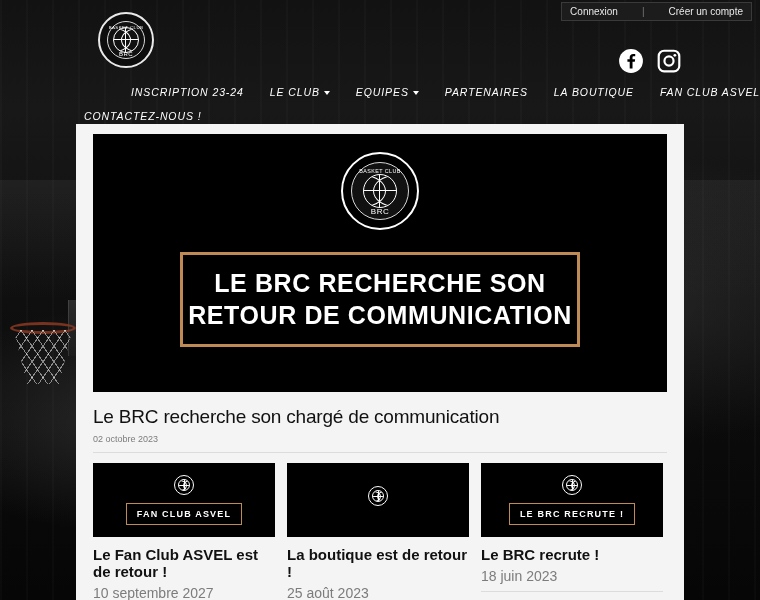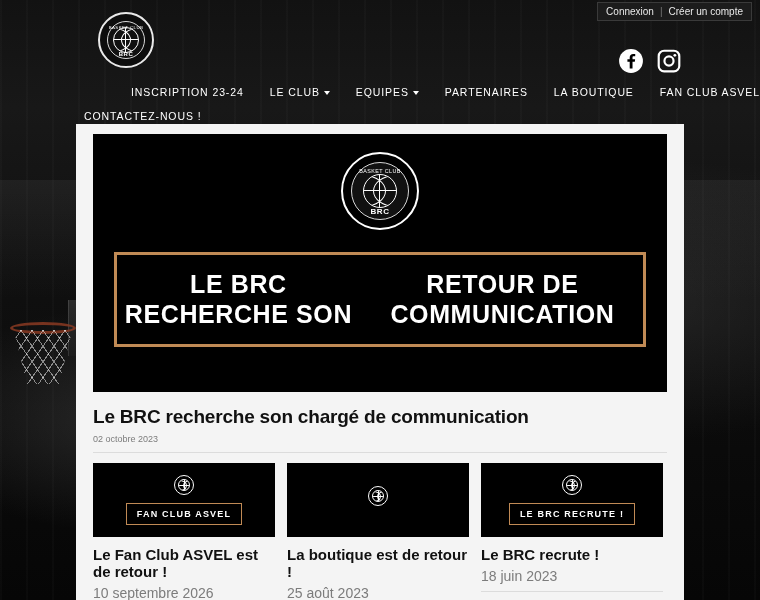--- a/index.html
+++ b/index.html
@@ -56,21 +56,21 @@
   }
 
   
   .login-bar {
     position: absolute; right: 8px; top: 2px;
     background: #1c1c1c;
     border: 1px solid #3a3a3a;
     padding: 3px 8px;
     font-size: 10px;
     color: #e8e8e8;
-    display: flex; align-items: center; gap: 6px;
+    display: flex; align-items: center; gap: 24px;
     z-index: 40;
   }
   .login-bar a { color: #e8e8e8; text-decoration: none; }
   .login-bar .sep { color: #777; }
 
   
   .header {
     position: absolute; left: 0; top: 0; width: 760px; height: 126px;
     z-index: 20;
   }
@@ -99,21 +99,21 @@
   .ball:after  { left: -1px; top: 11px; width: 28px; height: 1.4px; }
   .ball .c1, .ball .c2 {
     position:absolute; border:1.4px solid #fff; border-radius:50%;
     width: 34px; height: 24px; top: 0px;
   }
   .ball .c1 { left: -17px; }
   .ball .c2 { left: 7px; }
   .logo-text {
     position: absolute; bottom: 1px; left: 0; right: 0;
     text-align: center; font-size: 6px; letter-spacing: .5px; color: #fff;
-    font-weight: bold;
+    font-weight: normal;
   }
   .logo-arc {
     position:absolute; top: 3px; left: 0; right: 0; text-align:center;
     font-size: 4.4px; color:#fff; letter-spacing:.4px;
   }
 
   .socials {
     position: absolute; right: 78px; top: 48px;
     display: flex; gap: 12px; align-items: center;
   }
@@ -125,21 +125,21 @@
     position: absolute; left: 0; top: 80px; width: 760px;
     display: flex; align-items: center; gap: 0;
     padding-left: 118px;
     font-size: 10.5px; letter-spacing: .9px; color: #ffffff;
   }
   .nav-item {
     padding: 6px 13px;
     white-space: nowrap;
     text-transform: uppercase;
     color: #fff; text-decoration: none;
-    display: flex; align-items: center; gap: 4px;
+    display: flex; align-items: center; gap: 4px; font-style: italic;
   }
   .caret {
     display:inline-block; width:0; height:0;
     border-left:3px solid transparent; border-right:3px solid transparent;
     border-top:4px solid #fff; margin-top:1px;
   }
   .nav2 {
     position: absolute; left: 0; top: 104px; width: 760px;
     padding-left: 84px;
     font-size: 10.5px; letter-spacing: .9px; text-align: right;
@@ -171,34 +171,34 @@
   .hero-logo .ball:before { left: 15px; height: 36px; }
   .hero-logo .ball:after { top: 15px; width: 36px; }
   .hero-logo .ball .c1, .hero-logo .ball .c2 { width: 44px; height: 32px; }
   .hero-logo .ball .c1 { left: -22px; }
   .hero-logo .ball .c2 { left: 9px; }
   .hero-logo .logo-text { font-size: 8px; bottom: 3px; }
   .hero-logo .logo-arc { font-size: 5.4px; top: 5px; }
 
   .hero-box {
     margin-top: 22px;
-    width: 532px; height: 95px;
+    width: 400px; height: 95px;
     border: 3px solid #c08a55;
-    display: flex; flex-direction: row;
+    display: flex; flex-direction: column;
     align-items: center; justify-content: center;
     gap: 2px;
   }
   .hero-line {
     color: #fff; font-size: 25px; font-weight: bold; letter-spacing: .6px;
     text-align: center; line-height: 1.18;
   }
 
   .article-title {
     margin: 14px 17px 0 17px;
-    font-size: 19px; color: #111; font-weight: bold;
+    font-size: 19px; color: #111; font-weight: normal;
     letter-spacing: -0.2px;
   }
   .article-date {
     margin: 6px 17px 0 17px;
     font-size: 9px; color: #7c7c7c;
   }
   .divider {
     margin: 8px 17px 0 17px;
     border-bottom: 1px solid #dcdcdc;
   }
@@ -356,21 +356,21 @@
         <div class="card-thumb">
           <div class="card-logo">
             <div class="ball">
               <span class="c1"></span>
                 <span class="c2"></span>
             </div>
           </div>
           <div class="card-banner">FAN CLUB ASVEL</div>
         </div>
         <div class="card-title">Le Fan Club ASVEL est de retour !</div>
-        <div class="card-date">10 septembre 2026</div>
+        <div class="card-date">10 septembre 2027</div>
         <div class="card-rule"></div>
       </div>
 
       <div class="card">
         <div class="card-thumb">
           <div class="card-logo">
             <div class="ball">
               <span class="c1"></span>
                 <span class="c2"></span>
             </div>

